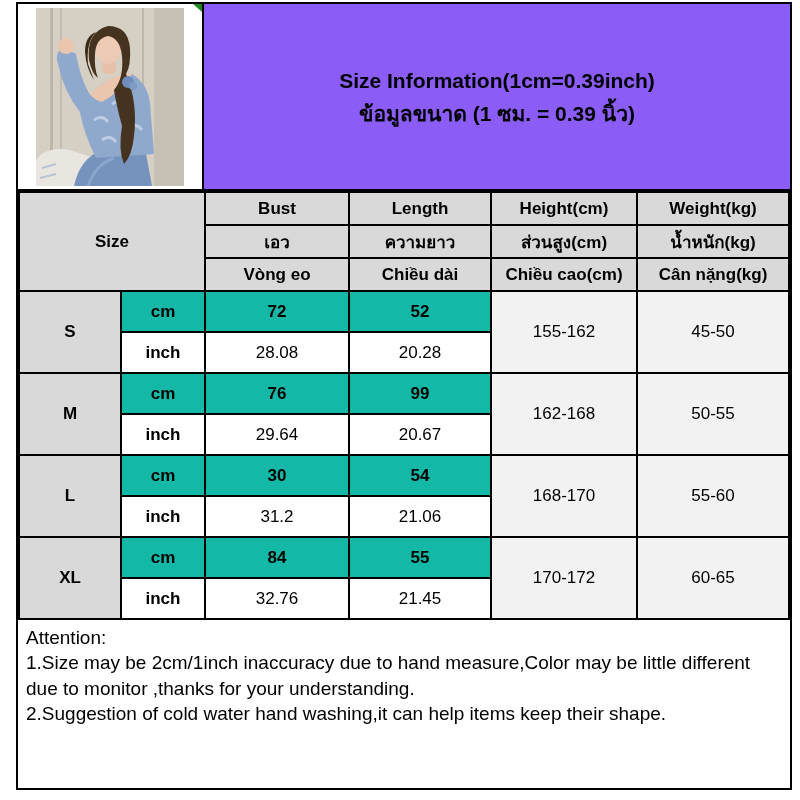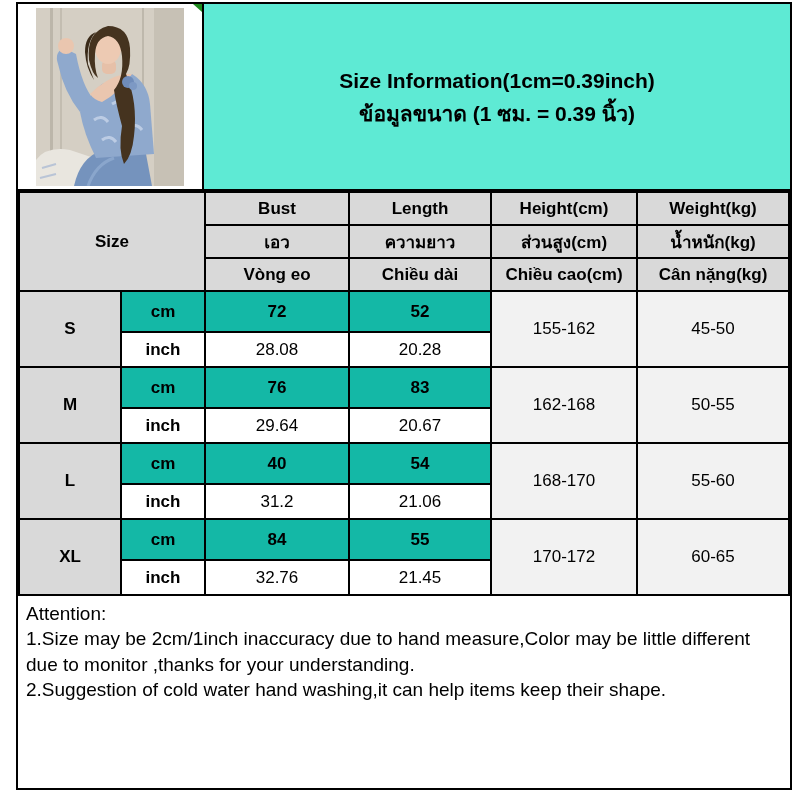--- a/index.html
+++ b/index.html
@@ -13,35 +13,35 @@
   .photo-cell {
     width:186px; flex:none; border-right:2px solid #000; background:#fff;
     display:flex; align-items:center; justify-content:center; position:relative;
   }
   .photo-cell svg { display:block; }
   .corner-marker {
     position:absolute; top:0; right:0; width:0; height:0;
     border-top:8px solid #1f8b1f; border-left:9px solid transparent;
   }
   .title-cell {
-    flex:1; background:#5eead4; display:flex; flex-direction:column;
+    flex:1; background:#8b5cf6; display:flex; flex-direction:column;
     align-items:center; justify-content:center; text-align:center;
   }
   .title-cell div { font-weight:bold; font-size:21px; line-height:33px; }
   
   table.size-table { border-collapse:collapse; width:100%; table-layout:fixed; flex:none; }
   table.size-table td {
     border:2px solid #000; text-align:center; vertical-align:middle;
     font-size:17px; overflow:hidden; padding:0 1px;
   }
   tr.hdr { height:33px; }
   tr.hdr td { background:#d9d9d9; font-weight:bold; }
   td.size-hd { font-size:34px; font-weight:bold; background:#d9d9d9; }
   tr.cm-row { height:41px; }
-  tr.inch-row { height:35px; }
+  tr.inch-row { height:41px; }
   tr.cm-row td { background:#14b8a6; font-weight:bold; }
   tr.inch-row td { background:#ffffff; font-weight:normal; }
   td.size-letter { background:#d9d9d9 !important; font-weight:bold; font-size:20px; }
   td.unit { font-weight:bold !important; }
   td.range { background:#f2f2f2 !important; font-weight:normal !important;margin-left:43px; }
   
   .attention {
     flex:1; background:#fff; padding:5px 8px 0 8px;
     font-size:19px; line-height:1.33; text-align:left;
   }
@@ -136,34 +136,34 @@
       <tr class="inch-row">
         <td class="unit">inch</td>
         <td>28.08</td>
         <td>20.28</td>
       </tr>
 
       <tr class="cm-row">
         <td class="size-letter" rowspan="2">M</td>
         <td class="unit">cm</td>
         <td>76</td>
-        <td>83</td>
+        <td>99</td>
         <td class="range" rowspan="2">162-168</td>
         <td class="range" rowspan="2">50-55</td>
       </tr>
       <tr class="inch-row">
         <td class="unit">inch</td>
         <td>29.64</td>
         <td>20.67</td>
       </tr>
 
       <tr class="cm-row">
         <td class="size-letter" rowspan="2">L</td>
         <td class="unit">cm</td>
-        <td>40</td>
+        <td>30</td>
         <td>54</td>
         <td class="range" rowspan="2">168-170</td>
         <td class="range" rowspan="2">55-60</td>
       </tr>
       <tr class="inch-row">
         <td class="unit">inch</td>
         <td>31.2</td>
         <td>21.06</td>
       </tr>
 

